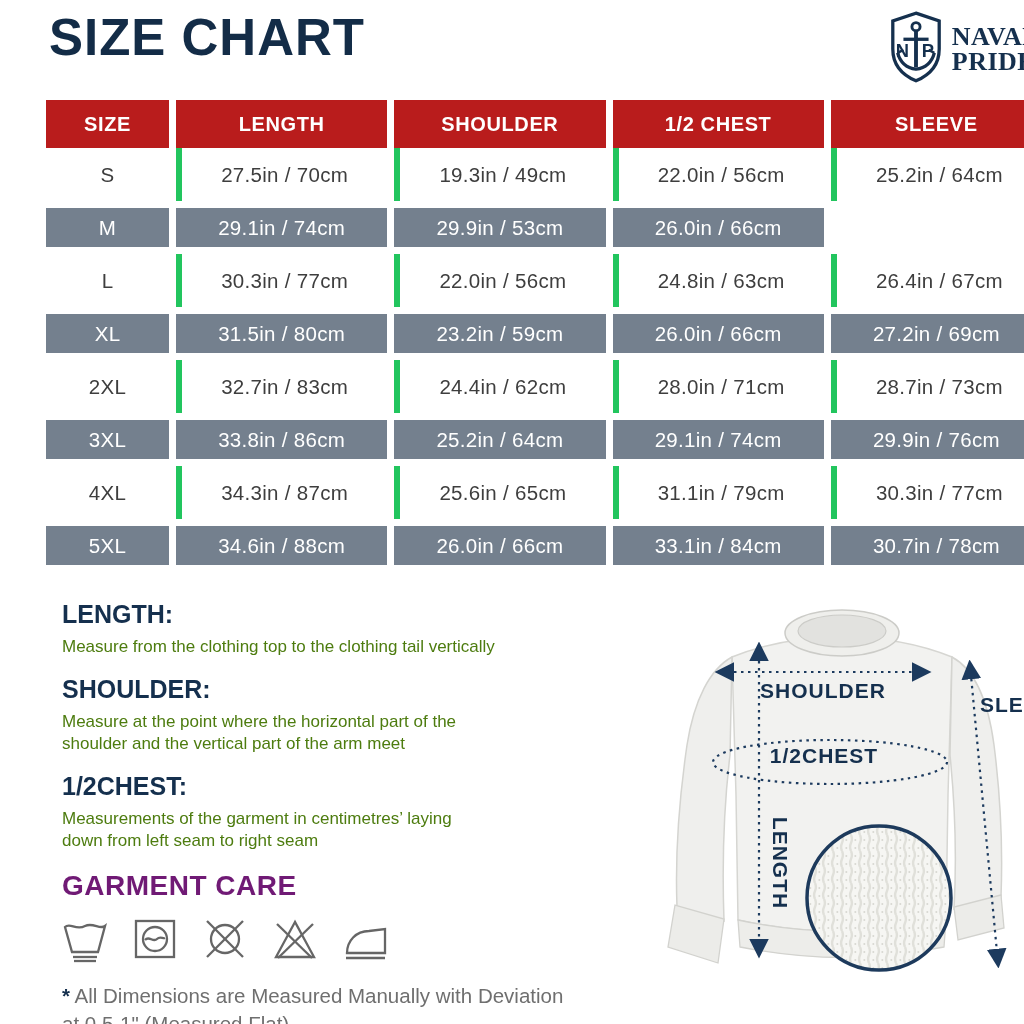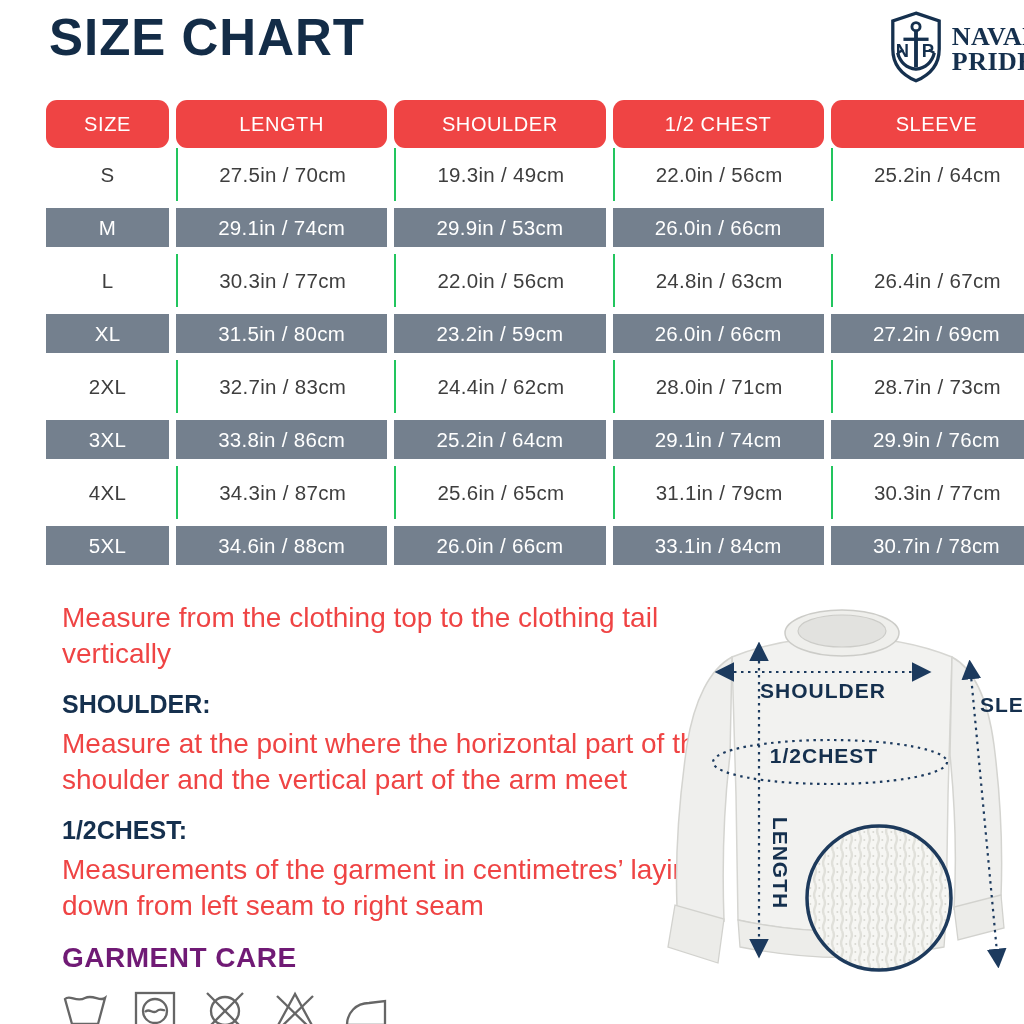--- a/index.html
+++ b/index.html
@@ -9,31 +9,31 @@
   
   .title { position:absolute; left:17px; top:8px; font-size:51px; font-weight:800; color:#132c47; letter-spacing:1px; }
   .logo { position:absolute; right:16px; top:10px; display:flex; align-items:center; gap:7px; }
   .logo-text { display:flex; flex-direction:column; line-height:0.98;font-family:Liberation Serif, serif; }
   .logo-text span { font-size:26px; font-weight:800; color:#15304e; letter-spacing:0.5px; }
 
   
   .size-table { position:absolute; left:14px; top:100px; width:996px; display:flex; flex-direction:column; }
   .hrow, .trow { display:grid; grid-template-columns:123px 1fr 1fr 1fr 1fr; column-gap:7px; }
   .cell { display:flex; align-items:center; justify-content:center; }
-  .hrow .cell { background:#ef4444; color:#fff; height:48px; font-weight:400; font-size:20px; letter-spacing:0.6px;border-radius:11px; }
+  .hrow .cell { background:#b91c1c; color:#fff; height:48px; font-weight:700; font-size:20px; letter-spacing:0.6px; }
   .trow .cell { height:53px; font-size:20.5px; color:#3e3e3e; letter-spacing:0.3px; }
   .trow.plain .cell { background:#fff; }
-  .trow.plain .cell:not(.size-col) { border-left:2px solid #22c55e; }
+  .trow.plain .cell:not(.size-col) { border-left:6px solid #22c55e; }
   .trow.shaded .cell { background:#74808e; color:#fff; border-top:7px solid #fff; border-bottom:7px solid #fff; }
 
   
   .info { position:absolute; left:30px; top:600px; width:650px; }
   .def-term { font-size:25px; font-weight:800; color:#15304e; margin:17px 0 7px; }
   .def-term.first { margin-top:0; }
-  .def-text { font-size:28px; color:#ef4444; line-height:1.3; white-space:pre-line; }
+  .def-text { font-size:17px; color:#4d7c0f; line-height:1.3; white-space:pre-line; }
   .care-title { font-size:28px; font-weight:800; color:#701a75; margin:18px 0 12px; letter-spacing:0.5px; }
   .care-icons { display:flex; gap:24px; align-items:flex-end; }
   .care-icons svg { display:block; }
   .footnote { margin-top:18px; font-size:20.5px; color:#6f6f6f; line-height:1.35; white-space:pre-line; }
   .footnote .star { color:#15304e; font-weight:800; }
 
   
   .diagram { position:absolute; left:600px; top:595px; width:424px; height:429px; }
 </style>
 </head>
@@ -123,20 +123,21 @@
           <div class="cell size-col">5XL</div>
           <div class="cell">34.6in / 88cm</div>
           <div class="cell">26.0in / 66cm</div>
           <div class="cell">33.1in / 84cm</div>
           <div class="cell">30.7in / 78cm</div>
         </div>
       </div>
   </div>
 
   <div class="info">
+    <div class="def-term first">LENGTH:</div>
     <div class="def-text">Measure from the clothing top to the clothing tail vertically</div>
     <div class="def-term">SHOULDER:</div>
     <div class="def-text">Measure at the point where the horizontal part of the
 shoulder and the vertical part of the arm meet</div>
     <div class="def-term">1/2CHEST:</div>
     <div class="def-text">Measurements of the garment in centimetres’ laying
 down from left seam to right seam</div>
 
     <div class="care-title">GARMENT CARE</div>
 

